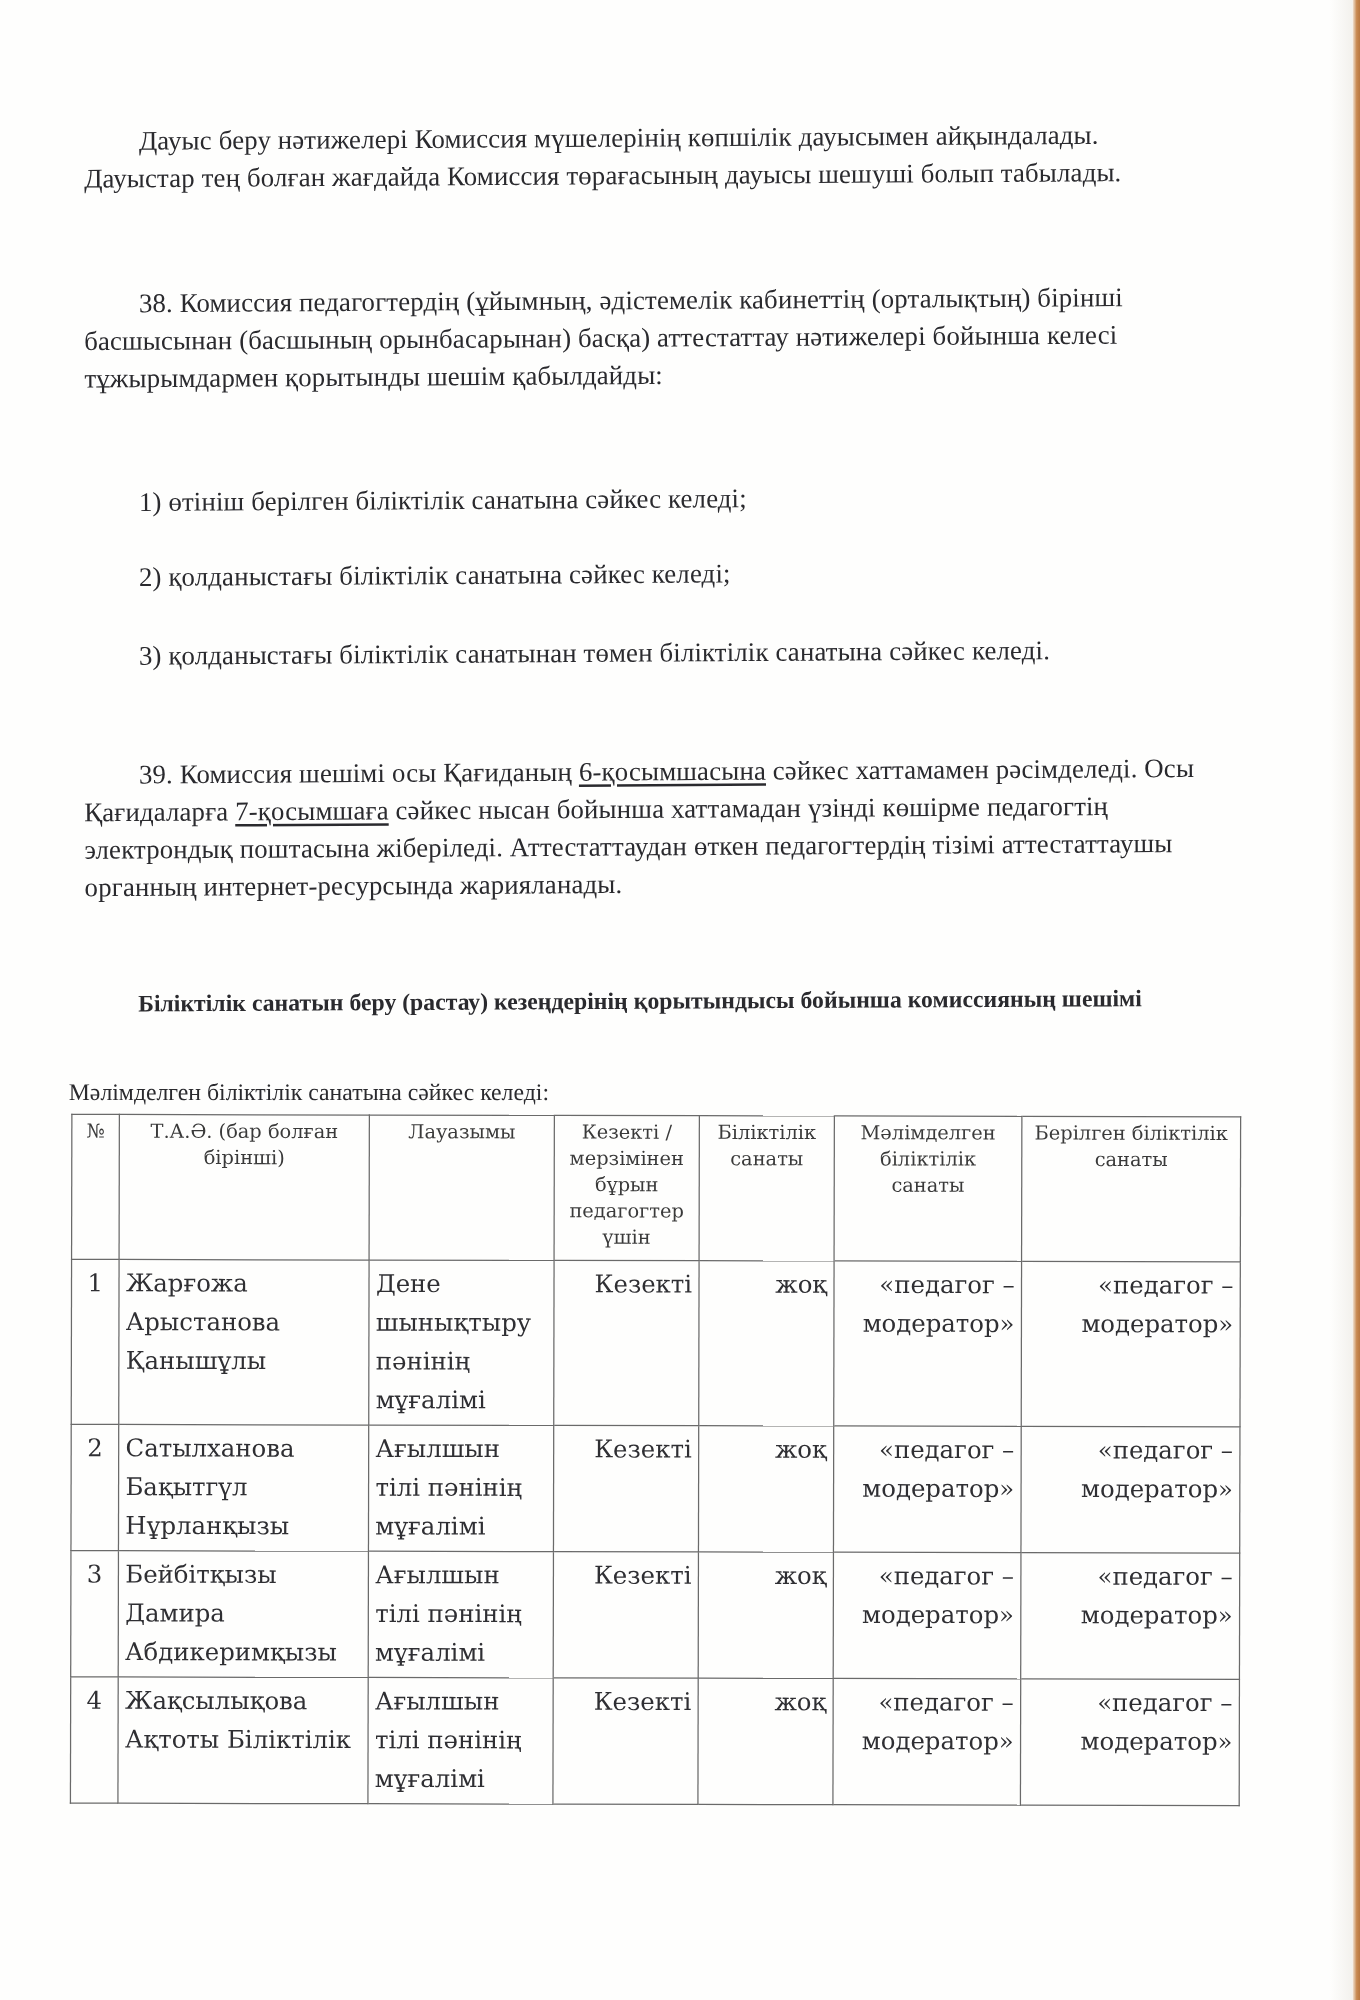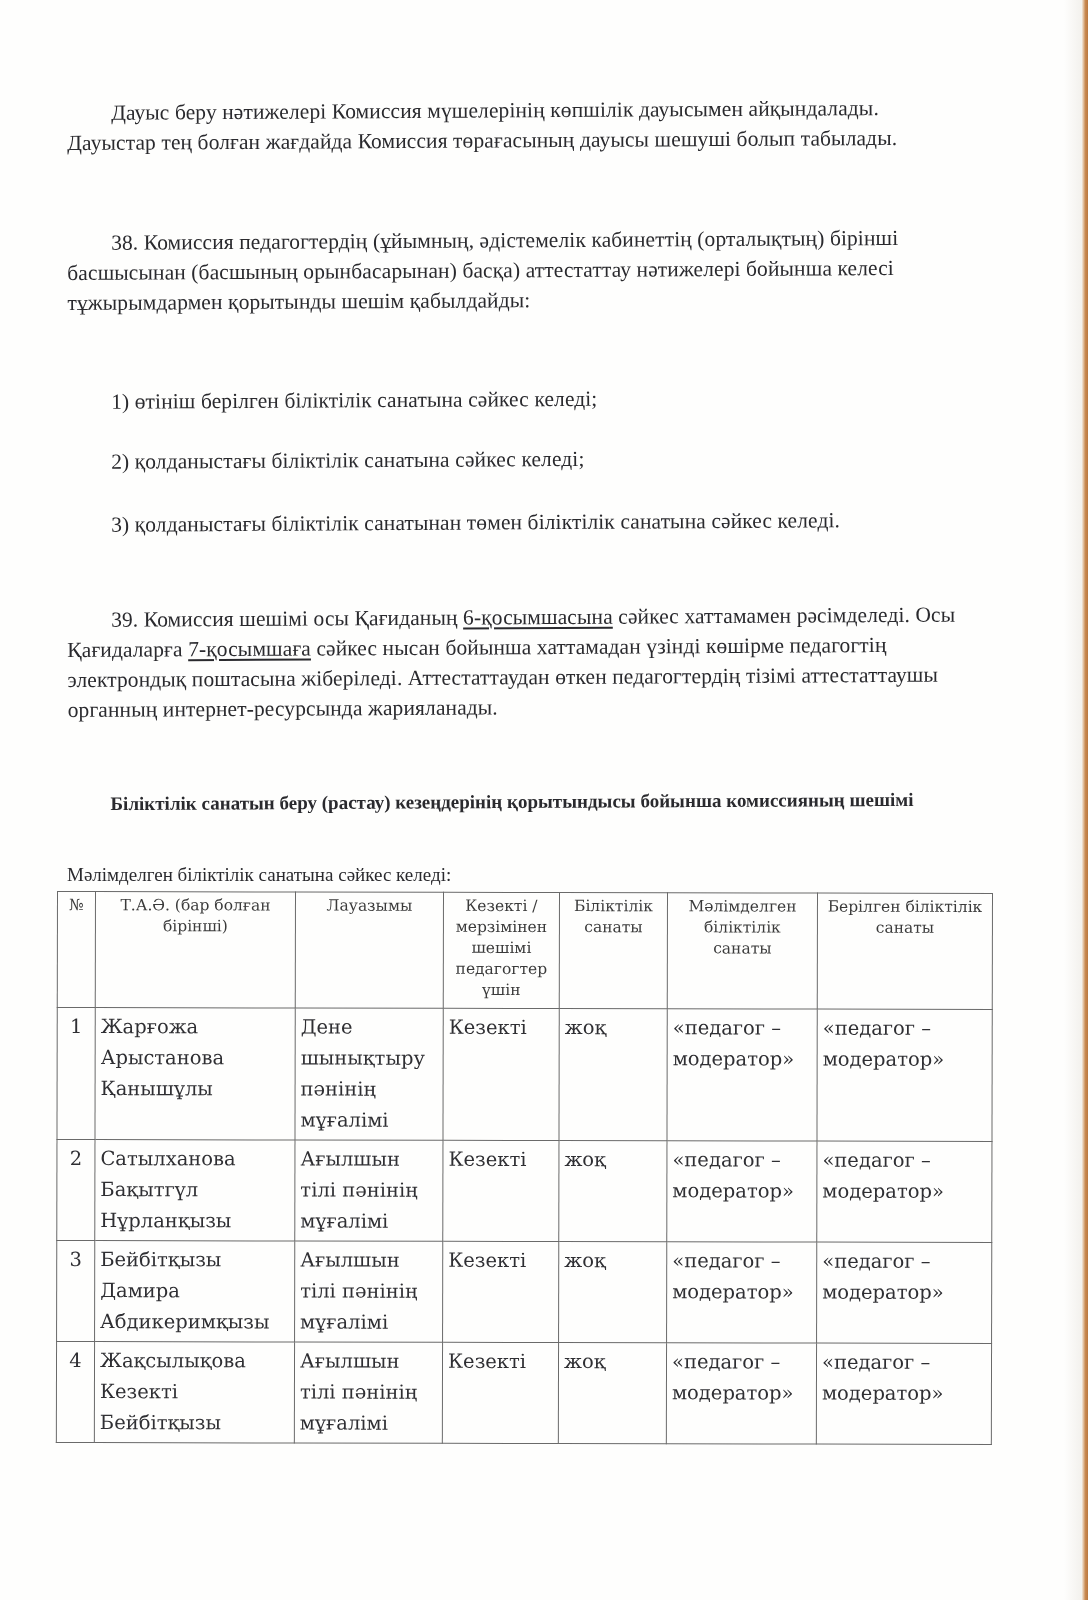--- a/index.html
+++ b/index.html
@@ -24,42 +24,42 @@
       margin: 0; transform: rotate(-0.35deg); transform-origin: left top;
     }
     .indent { text-indent: 44px; }
     .ul { text-decoration: underline; text-underline-offset: 3px; }
     .heading {
       position: absolute; left: 67px; width: 890px; top: 788px;
       font-size: 19px; line-height: 27px; font-weight: bold;
       text-align: center; margin: 0; transform: rotate(-0.3deg);
     }
     .table-caption {
-      position: absolute; left: 67px; top: 863px;
+      position: absolute; left: 55px; top: 863px;
       font-size: 19px; line-height: 24px; margin: 0;
     }
     table.decision {
       position: absolute; left: 57px; top: 891px; width: 935px;
       border-collapse: collapse; table-layout: fixed;
       font-family: "DejaVu Serif", "Liberation Serif", serif;
       transform: rotate(0.12deg); transform-origin: left top;
     }
     table.decision th, table.decision td {
       border: 1.3px solid #6a6a6a;
       vertical-align: top; padding: 3px 5px 4px 5px;
     }
     table.decision th {
       font-weight: normal; font-size: 15.5px; line-height: 21px;
       text-align: center; height: 108px; color: #3a3a3a;
     }
     table.decision td {
       font-size: 19.5px; line-height: 31px; color: #2f2f33;
     }
     td.num { text-align: center; font-size: 15px; color: #555; padding-top: 6px; }
-    td.center { text-align: left; }
+    td.center { text-align: right; }
     .row1 td { height: 118px; }
     .row td { height: 92px; }
   </style>
 </head>
 <body>
 
 <div class="page-edge-shade"></div>
 <div class="page-edge"></div>
 
 <p class="para indent" style="top:98px;">Дауыс беру нәтижелері Комиссия мүшелерінің көпшілік дауысымен айқындалады. Дауыстар тең болған жағдайда Комиссия төрағасының дауысы шешуші болып табылады.</p>
@@ -84,21 +84,21 @@
     <col style="width:116px">
     <col style="width:108px">
     <col style="width:150px">
     <col style="width:175px">
   </colgroup>
   <thead>
     <tr>
       <th>№</th>
       <th>Т.А.Ә. (бар болған бірінші)</th>
       <th>Лауазымы</th>
-      <th>Кезекті / мерзімінен шешімі педагогтер үшін</th>
+      <th>Кезекті / мерзімінен бұрын педагогтер үшін</th>
       <th>Біліктілік санаты</th>
       <th>Мәлімделген біліктілік санаты</th>
       <th>Берілген біліктілік санаты</th>
     </tr>
   </thead>
   <tbody>
     <tr class="row1">
       <td class="num">1</td>
       <td>Жарғожа Арыстанова Қанышұлы</td>
       <td>Дене шынықтыру пәнінің мұғалімі</td>
@@ -120,21 +120,21 @@
       <td class="num">3</td>
       <td>Бейбітқызы Дамира Абдикеримқызы</td>
       <td>Ағылшын тілі пәнінің мұғалімі</td>
       <td class="center">Кезекті</td>
       <td class="center">жоқ</td>
       <td class="center">«педагог – модератор»</td>
       <td class="center">«педагог – модератор»</td>
     </tr>
     <tr class="row">
       <td class="num">4</td>
-      <td>Жақсылықова Кезекті Бейбітқызы</td>
+      <td>Жақсылықова Ақтоты Біліктілік</td>
       <td>Ағылшын тілі пәнінің мұғалімі</td>
       <td class="center">Кезекті</td>
       <td class="center">жоқ</td>
       <td class="center">«педагог – модератор»</td>
       <td class="center">«педагог – модератор»</td>
     </tr>
   </tbody>
 </table>
 
 </body></html>

